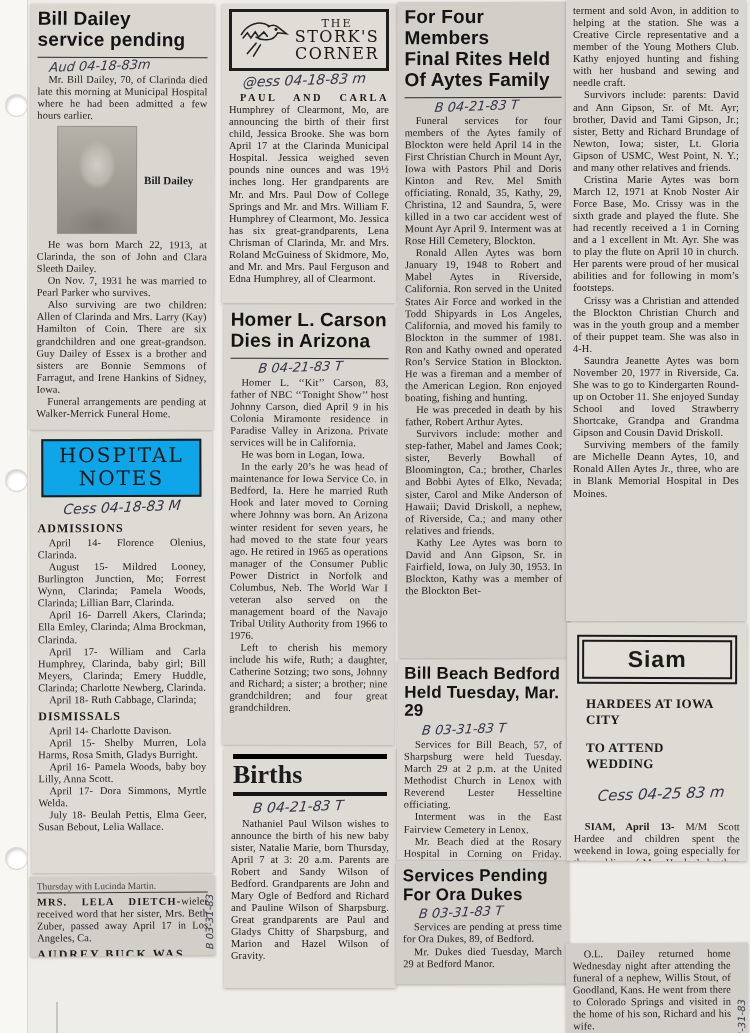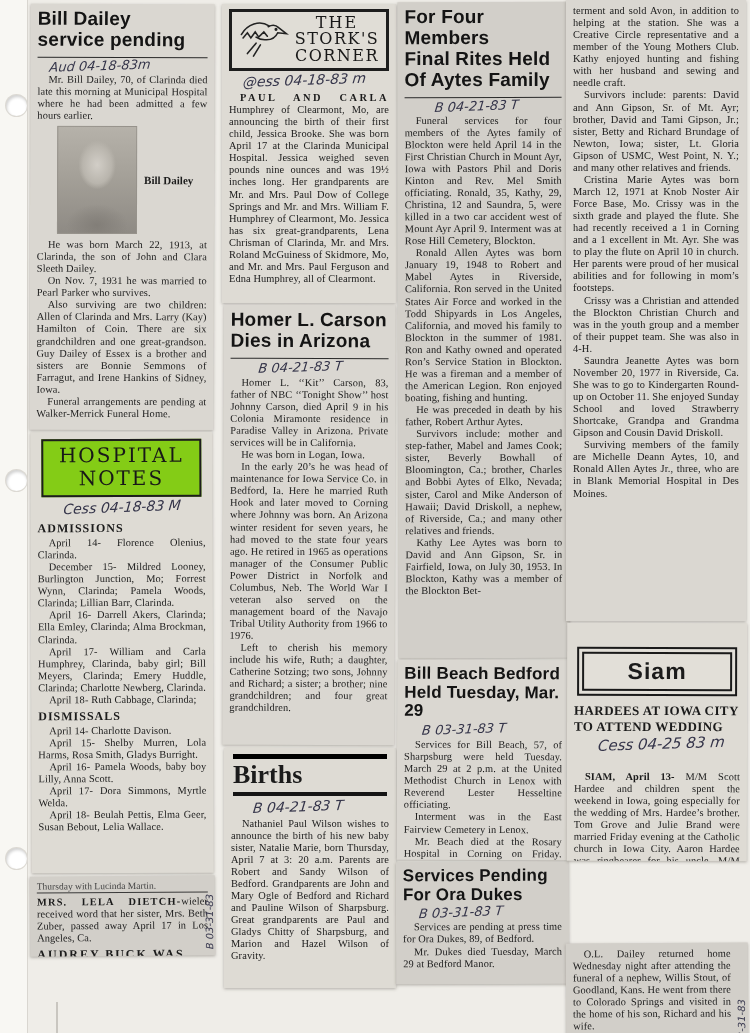--- a/index.html
+++ b/index.html
@@ -38,37 +38,37 @@
 
   .photo-row{display:flex;align-items:center;gap:7px;margin:4px 0 5px 20px;}
   .photo{width:80px;height:108px;flex:0 0 auto;
     background:
       radial-gradient(ellipse 26px 34px at 50% 36%, #d2cec7 0%, #b9b5ad 55%, rgba(0,0,0,0) 72%),
       radial-gradient(ellipse 44px 30px at 50% 92%, #827e78 0%, rgba(0,0,0,0) 70%),
       linear-gradient(180deg,#b6b2aa 0%, #a5a199 45%, #8e8a84 100%);
     box-shadow:inset 0 0 0 1px #96928b;}
   .photo-caption{font:bold 11px "Liberation Serif",serif;}
 
-  .hospbox{border:2px solid #1d1d1d;background:#84cc16;width:152px;margin:2px auto 3px;
+  .hospbox{border:2px solid #1d1d1d;background:#0ea5e9;width:152px;margin:2px auto 3px;
     text-align:center;padding:3px 2px 5px;font-family:"DejaVu Serif",serif;color:#181818;}
   .hospbox div{font-size:20px;letter-spacing:2px;line-height:1.15;}
 
   .storkbox{border:3px solid #1d1d1d;background:#e0ddd6;display:flex;align-items:center;
     gap:4px;padding:2px 5px;height:52px;box-sizing:content-box;}
   .stork-title{flex:1;text-align:center;font-family:"DejaVu Serif",serif;color:#181818;}
-  .st1{font-size:16px;letter-spacing:2px;line-height:1;}
+  .st1{font-size:11px;letter-spacing:2px;line-height:1;}
   .st2,.st3{font-size:16px;letter-spacing:1.5px;line-height:1.05;}
 
   .birthshead{border-top:5px solid #000000;border-bottom:4px solid #151515;
     text-align:left;font:bold 26px/1.25 "Liberation Serif",serif;margin:1px 2px 2px;}
 
-  .siambox{border:2px solid #1a1a1a;padding:3px;margin:19px 3px 7px;background:#e2dfd8;}
+  .siambox{border:2px solid #1a1a1a;padding:3px;margin:7px 3px 7px;background:#e2dfd8;}
   .siambox .inner{border:2px solid #1a1a1a;text-align:center;
     font:bold 23px/1.5 "Liberation Sans",sans-serif;letter-spacing:1px;}
-  .subhead{font:bold 13px/1.25 "Liberation Serif",serif;letter-spacing:.4px;margin:0;}
+  .subhead{font:bold 13px/1.25 "Liberation Serif",serif;letter-spacing:.4px;margin:12px;}
 
   .sec-label{font:bold 12px "Liberation Serif",serif;letter-spacing:1px;margin:3px 0 1px;}
 
   .cutline{font:9.5px "Liberation Serif",serif;color:#444;border-bottom:1px solid #3a3a3a;
     padding-bottom:1px;margin:0 0 3px;white-space:nowrap;overflow:hidden;}
   .foot{font:bold 12px "Liberation Serif",serif;letter-spacing:2px;
     border-bottom:2.5px solid #222;display:inline-block;margin-top:2px;}
   .rel{position:relative;}
 </style>
 </head>
@@ -97,32 +97,32 @@
 
 <div class="clip t3" style="left:31px;top:432px;width:182px;height:441px;transform:rotate(-.2deg);">
   <div class="hospbox">
     <div>HOSPITAL</div>
     <div>NOTES</div>
   </div>
   <span class="hw" style="margin-left:26px;font-size:14px;">Cess 04-18-83 M</span>
   <div class="sec-label">ADMISSIONS</div>
   <div>
     <p class="bp">April 14- Florence Olenius, Clarinda.</p>
-    <p class="bp">December 15- Mildred Looney, Burlington Junction, Mo; Forrest Wynn, Clarinda; Pamela Woods, Clarinda; Lillian Barr, Clarinda.</p>
+    <p class="bp">August 15- Mildred Looney, Burlington Junction, Mo; Forrest Wynn, Clarinda; Pamela Woods, Clarinda; Lillian Barr, Clarinda.</p>
     <p class="bp">April 16- Darrell Akers, Clarinda; Ella Emley, Clarinda; Alma Brockman, Clarinda.</p>
     <p class="bp">April 17- William and Carla Humphrey, Clarinda, baby girl; Bill Meyers, Clarinda; Emery Huddle, Clarinda; Charlotte Newberg, Clarinda.</p>
     <p class="bp">April 18- Ruth Cabbage, Clarinda;</p>
   </div>
   <div class="sec-label">DISMISSALS</div>
   <div>
     <p class="bp">April 14- Charlotte Davison.</p>
     <p class="bp">April 15- Shelby Murren, Lola Harms, Rosa Smith, Gladys Burright.</p>
     <p class="bp">April 16- Pamela Woods, baby boy Lilly, Anna Scott.</p>
     <p class="bp">April 17- Dora Simmons, Myrtle Welda.</p>
-    <p class="bp">April 18- Beulah Pettis, Elma Geer, Susan Bebout, Lelia Wallace.</p>
+    <p class="bp">July 18- Beulah Pettis, Elma Geer, Susan Bebout, Lelia Wallace.</p>
   </div>
 </div>
 
 <div class="clip t2 rel" style="left:30px;top:876px;width:185px;height:80px;transform:rotate(-.4deg);">
   <div class="cutline">Thursday with Lucinda Martin.</div>
   <p class="bp ni"><span class="lead" style="letter-spacing:1.2px;">MRS. LELA DIETCH-</span><span>wieler received word that her sister, Mrs. Beth Zuber, passed away April 17 in Los Angeles, Ca.</span></p>
   <div class="foot">AUDREY BUCK WAS</div>
   <div class="hwv" style="right:0;top:2px;height:72px;">B 03-31-83</div>
 </div>
 

